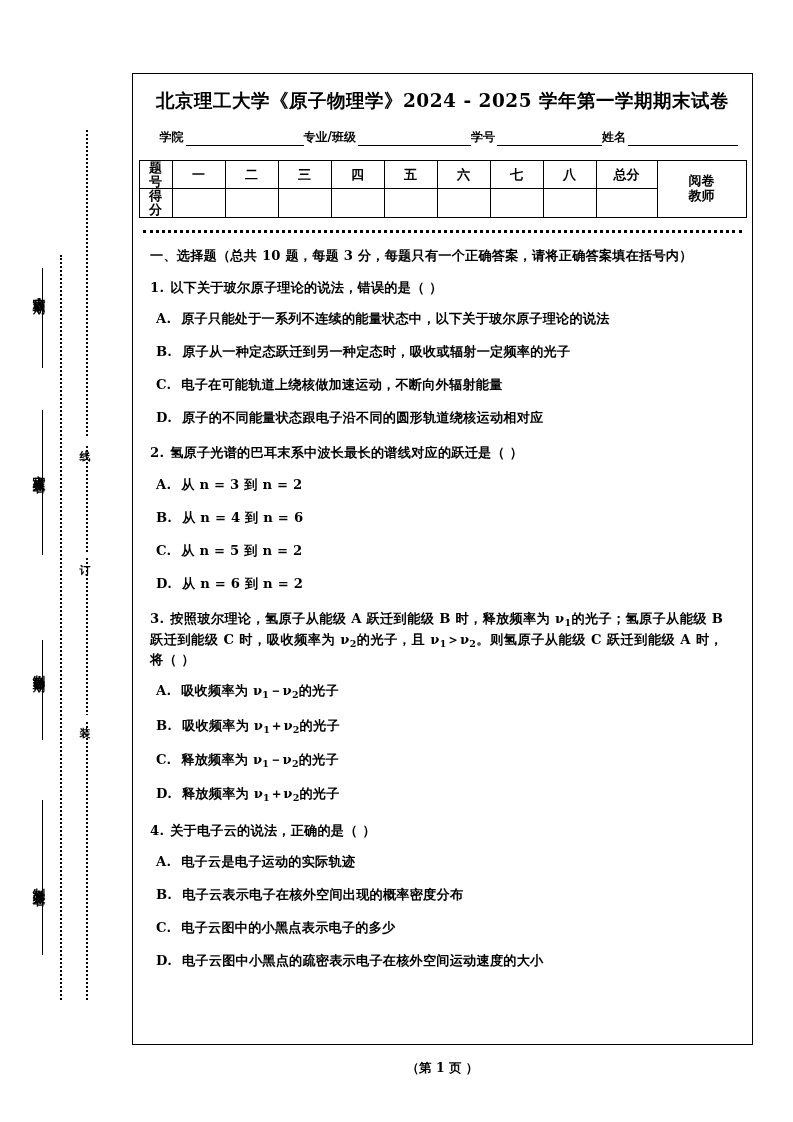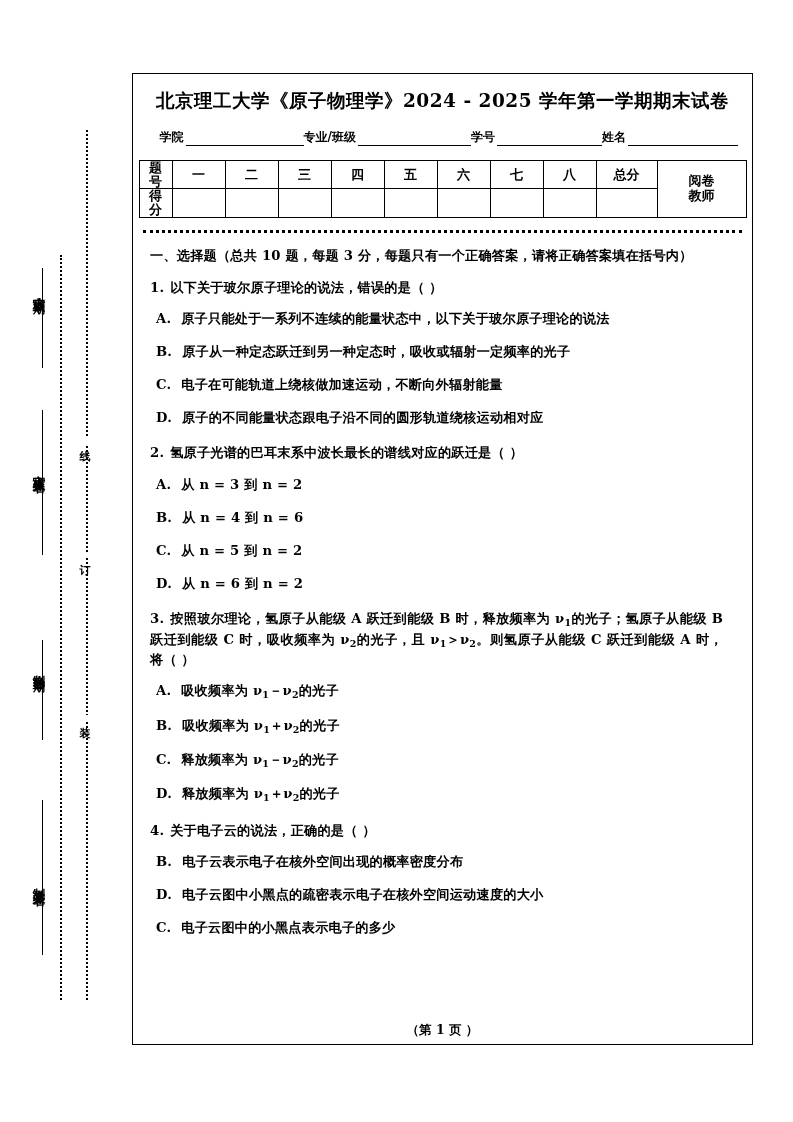--- a/index.html
+++ b/index.html
@@ -180,21 +180,21 @@
     letter-spacing: 0.2px;
   }
   .opt .olab { margin-right: 10px; }
   .blk { margin-bottom: 16px; }
   sub { font-size: 0.72em; vertical-align: -0.28em; }
 
   
   .page-foot {
     position: absolute;
     left: 132px;
-    top: 1022px;
+    top: 1060px;
     width: 621px;
     text-align: center;
     font-size: 12.5px;
     font-weight: bold;
     font-family: "DejaVu Serif", "Liberation Serif", serif;
   }
 </style>
 </head>
 <body>
 
@@ -338,26 +338,29 @@
       <div class="opt">
         <span class="olab">D.</span><span>释放频率为 ν<sub>1</sub>＋ν<sub>2</sub>的光子</span>
       </div>
     </div>
 
     <div class="blk">
       <div class="q-stem">
         <span class="qnum">4.</span><span>关于电子云的说法，正确的是（   ）</span>
       </div>
       <div class="opt">
+        <span class="olab">A.</span><span>电子云是电子运动的实际轨迹</span>
+      </div>
+      <div class="opt">
         <span class="olab">B.</span><span>电子云表示电子在核外空间出现的概率密度分布</span>
       </div>
       <div class="opt">
+        <span class="olab">C.</span><span>电子云图中的小黑点表示电子的多少</span>
+      </div>
+      <div class="opt">
         <span class="olab">D.</span><span>电子云图中小黑点的疏密表示电子在核外空间运动速度的大小</span>
-      </div>
-      <div class="opt">
-        <span class="olab">C.</span><span>电子云图中的小黑点表示电子的多少</span>
       </div>
     </div>
 
   </div>
 </div>
 
 <div class="page-foot">（第 1 页 ）</div>
 
 </body></html>

